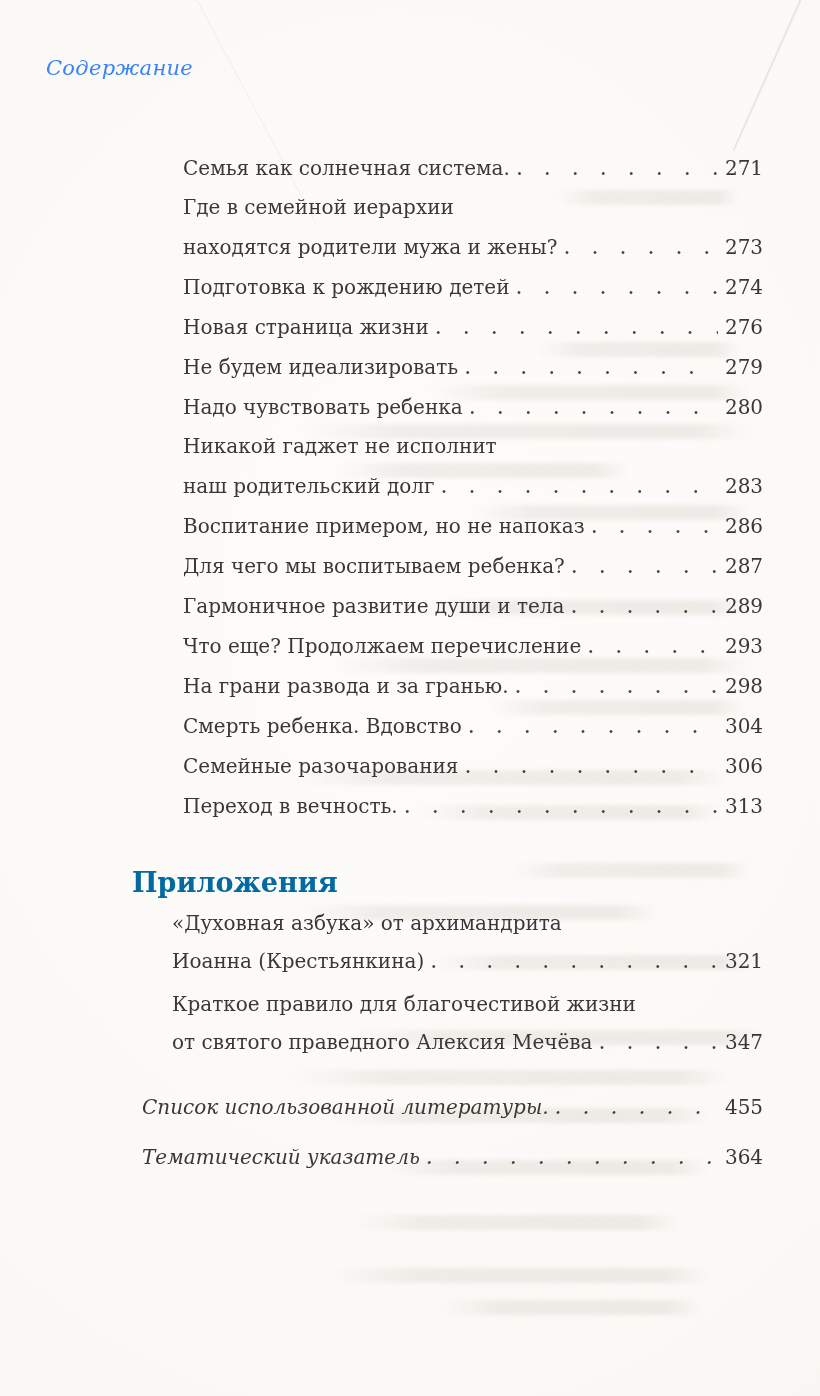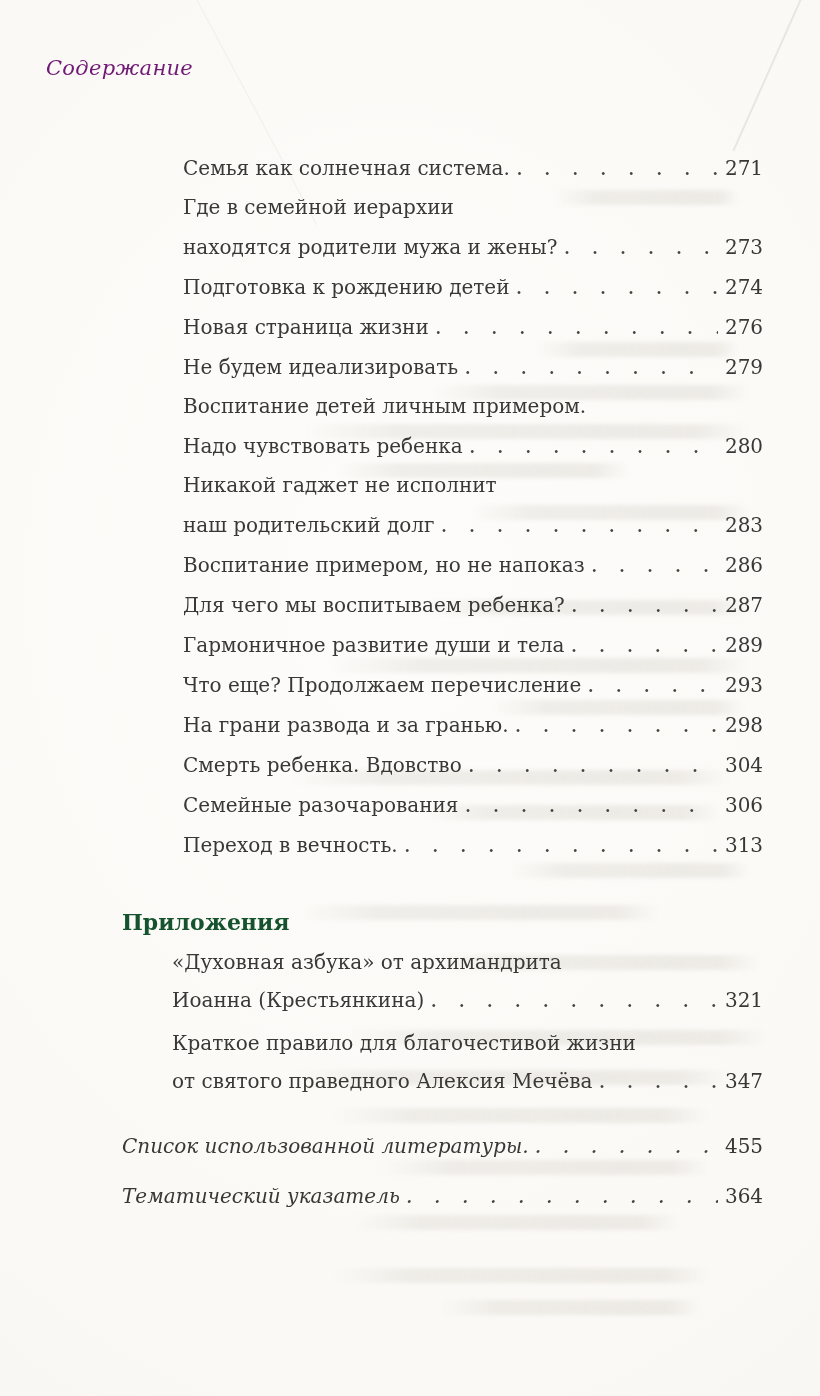--- a/index.html
+++ b/index.html
@@ -17,21 +17,21 @@
     color: #3a3836;
   }
 
   
   .running-head {
     position: absolute;
     left: 46px;
     top: 56px;
     font-style: italic;
     font-size: 21px;
-    color: #701a75;
+    color: #3b82f6;
     letter-spacing: 0.3px;
   }
 
   
   .content {
     position: absolute;
     left: 122px;
     right: 53px;
     top: 148px;
   }
@@ -62,33 +62,34 @@
     white-space: nowrap;
   }
 
   
   .main-section .entry { padding-left: 61px; }
 
   
   .appendix-heading {
     margin-top: 37px;
     font-weight: bold;
-    font-size: 22px;
+    font-size: 27px;
     line-height: 40px;
-    color: #14532d;
+    color: #0369a1;
+    margin-left: 10px;
   }
   .appendix-list { margin-top: 2px; }
   .appendix-list .entry { padding-left: 50px; margin-bottom: 6px; }
   .appendix-list .line, .appendix-list .row { line-height: 37px; }
 
   
   .backmatter { margin-top: 27px; }
   .backmatter .entry { margin-bottom: 12px; font-style: italic; }
   .backmatter .line, .backmatter .row { line-height: 38px; }
-  .backmatter .title { font-style: italic; }
+  .backmatter .title { font-style: italic; margin-left: 20px; }
   .backmatter .pagenum { font-style: normal; }
 
   
   .ghost {
     position: absolute;
     height: 15px;
     border-radius: 7px;
     background: linear-gradient(90deg,
       rgba(205,200,190,0) 0%,
       rgba(196,190,178,0.55) 12%,
@@ -180,21 +181,20 @@
         </div>
       </div>
       <div class="entry">
         <div class="row">
           <span class="title">Не будем идеализировать</span>
           <span class="dots"></span>
           <span class="pagenum">279</span>
         </div>
       </div>
       <div class="entry">
-        <div class="line">Воспитание детей личным примером.</div>
         <div class="row">
           <span class="title">Надо чувствовать ребенка</span>
           <span class="dots"></span>
           <span class="pagenum">280</span>
         </div>
       </div>
       <div class="entry">
         <div class="line">Никакой гаджет не исполнит</div>
         <div class="row">
           <span class="title">наш родительский долг</span>

